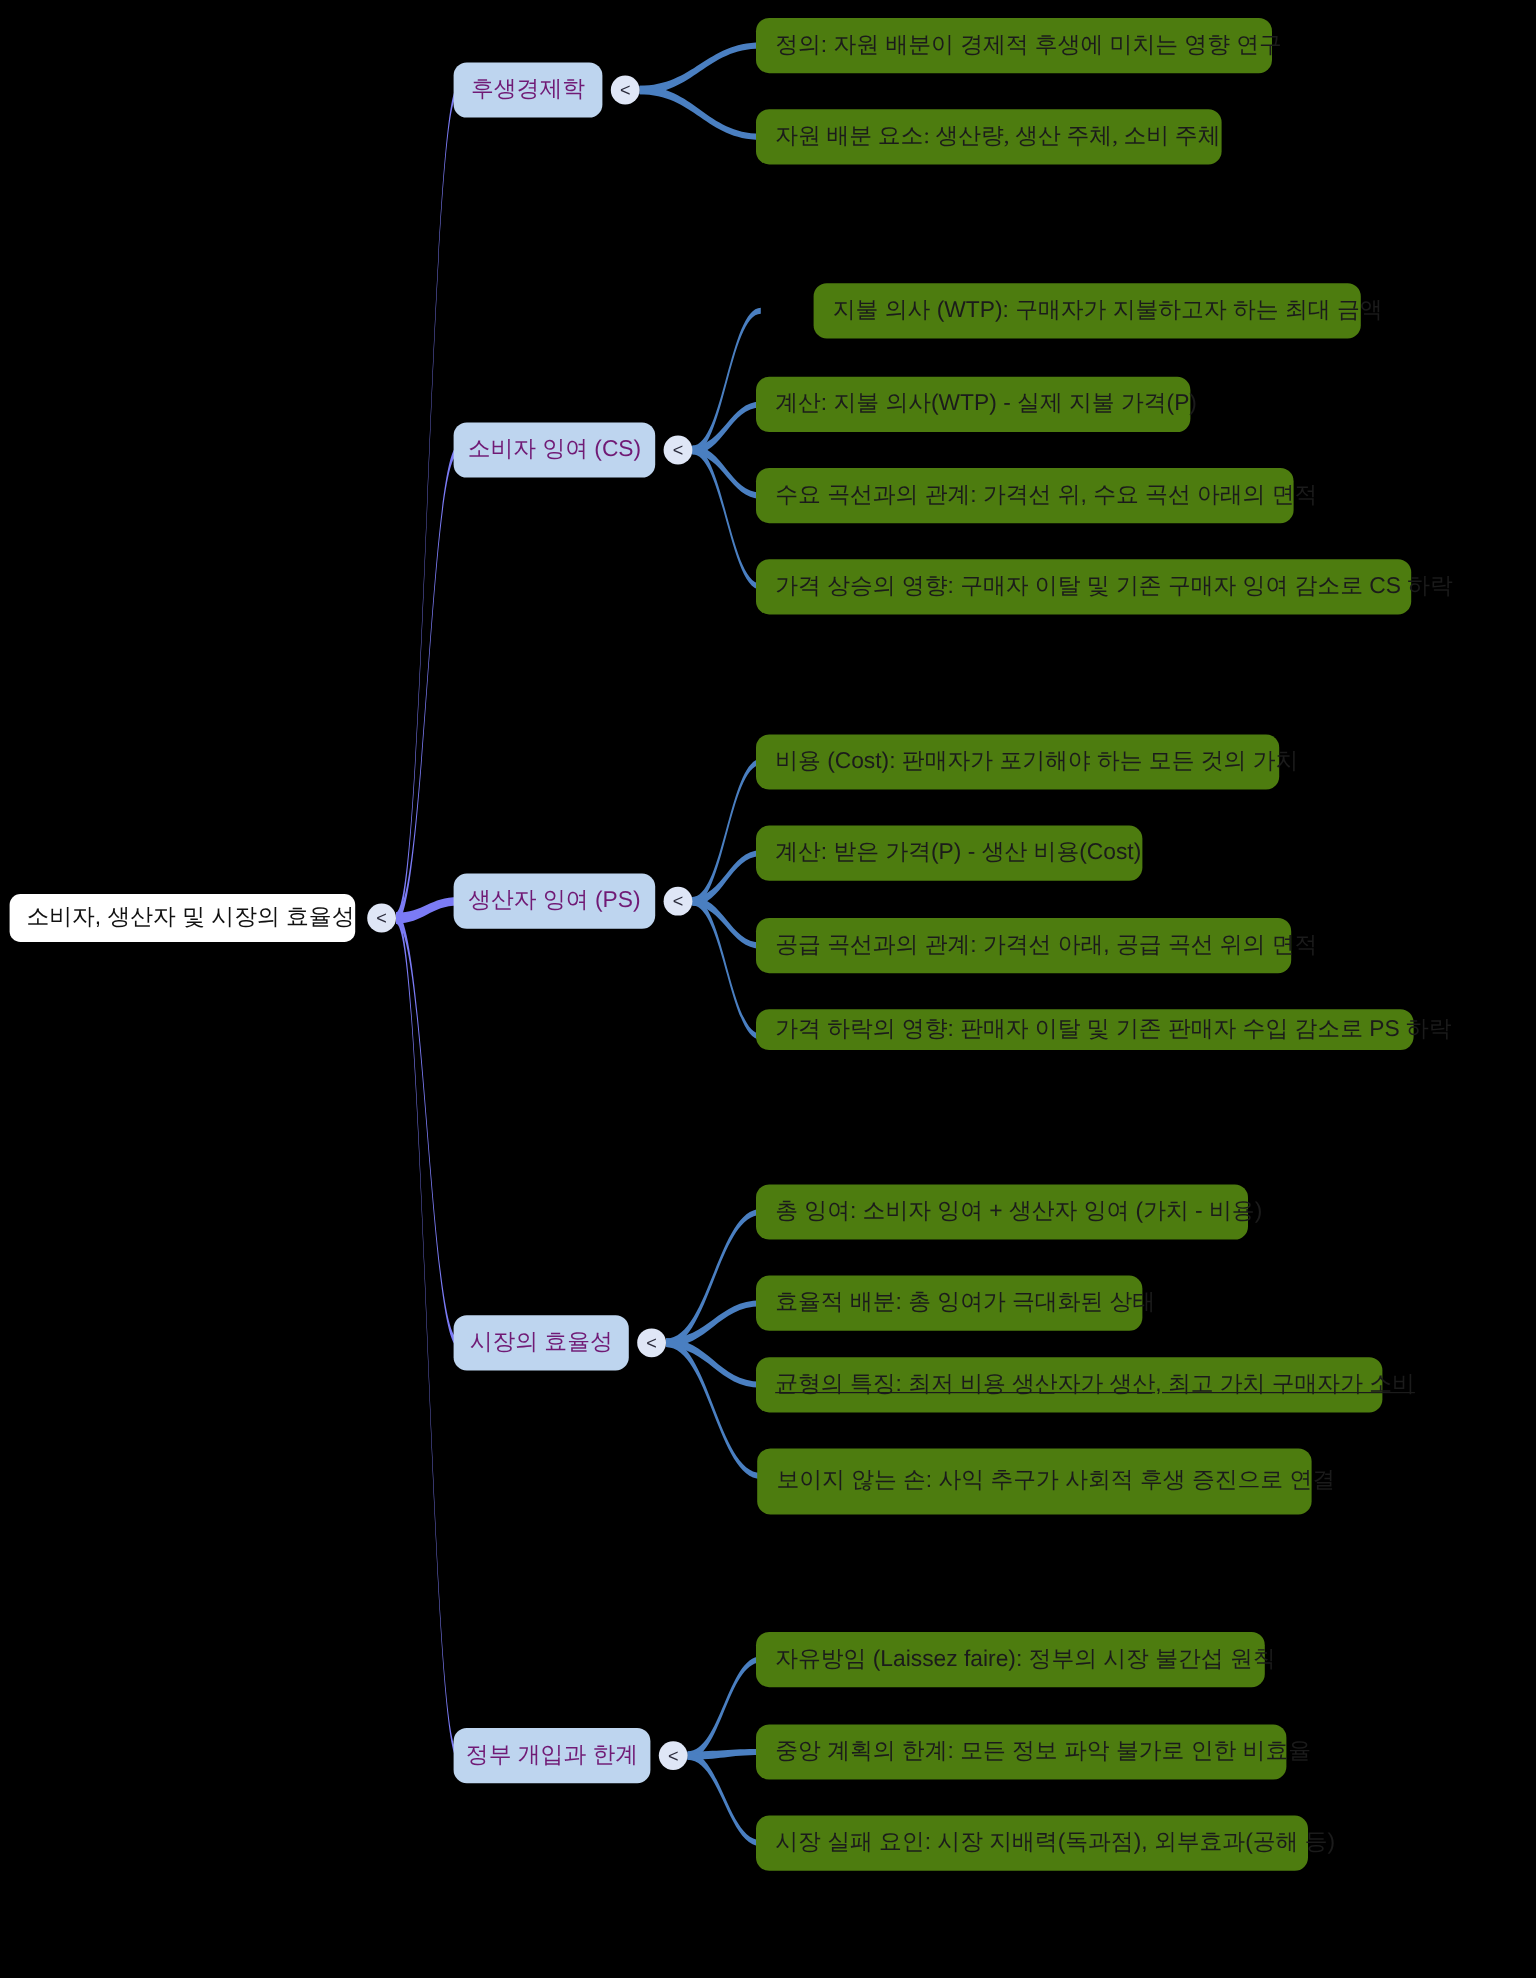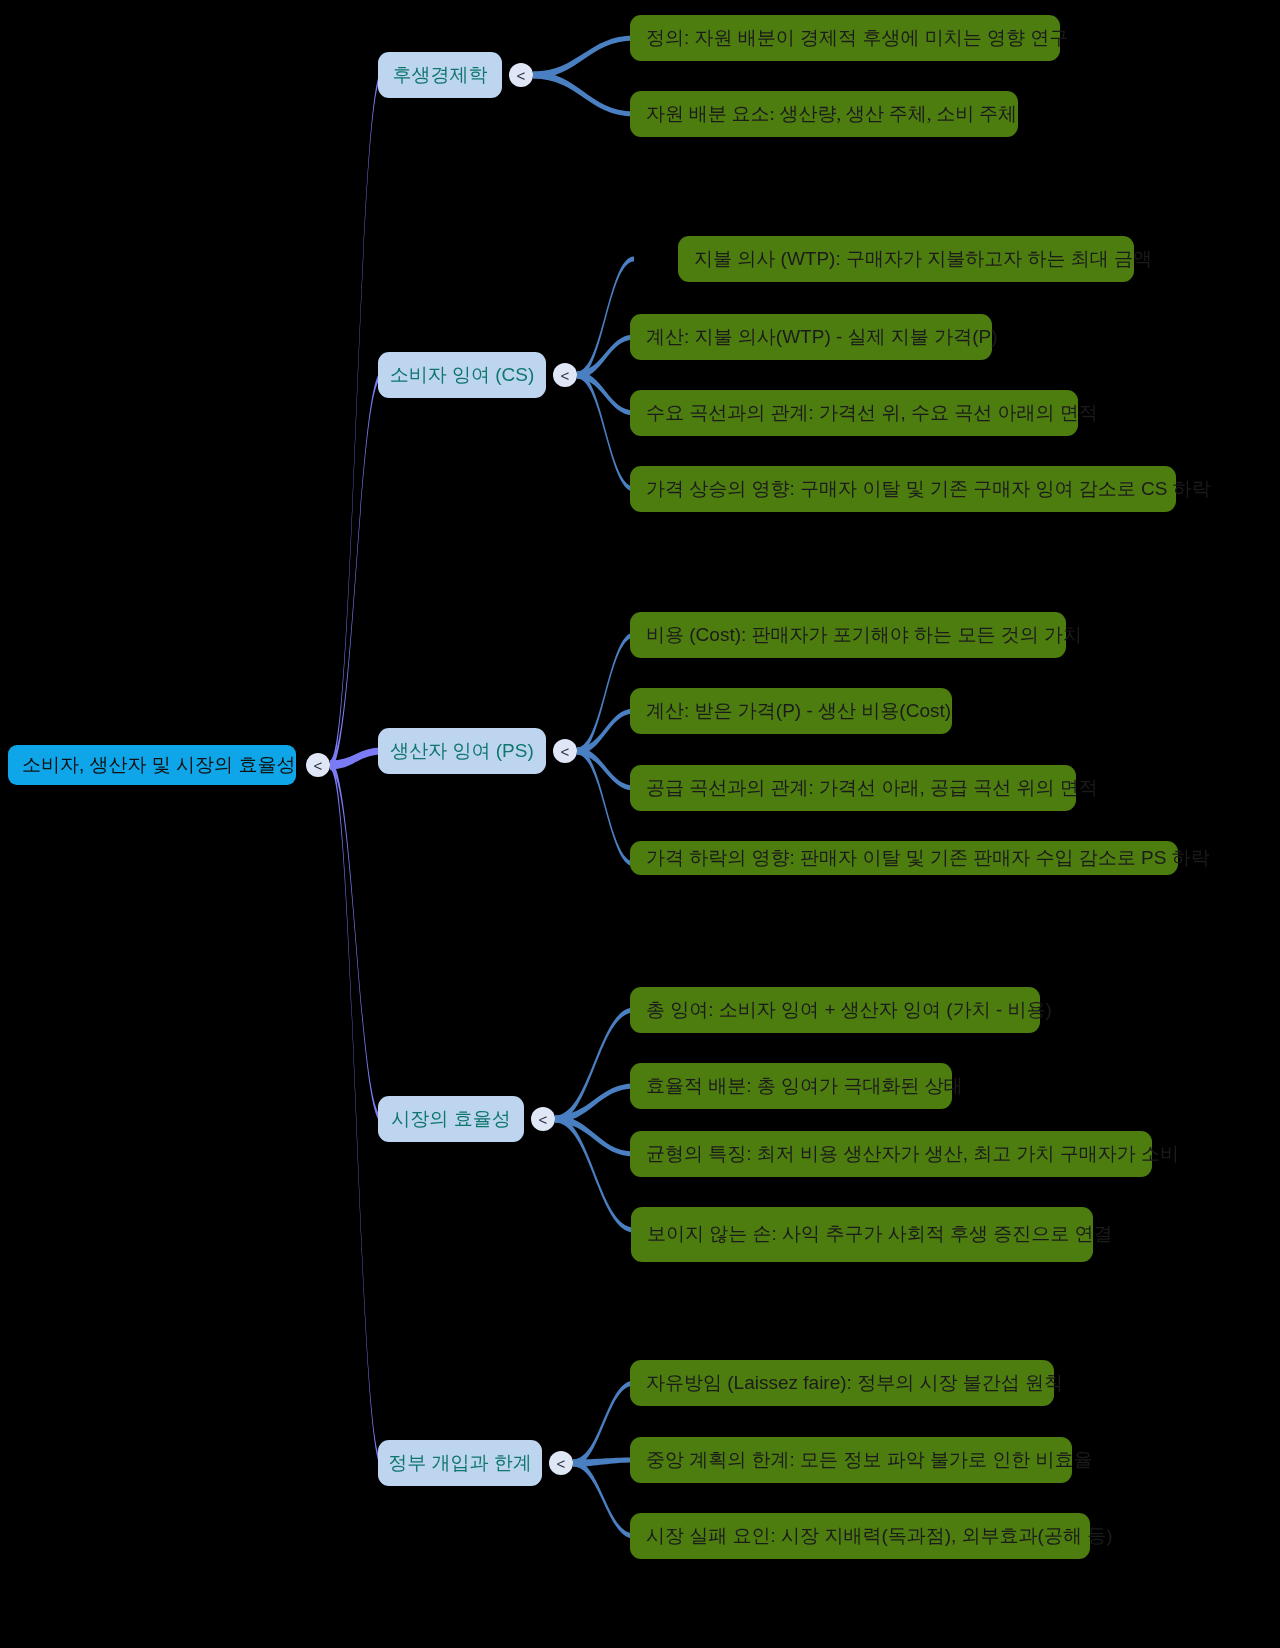--- a/index.html
+++ b/index.html
@@ -31,30 +31,30 @@
   .node {
     position: absolute;
     box-sizing: border-box;
     display: flex;
     align-items: center;
     border-radius: 10px;
     white-space: nowrap;
     line-height: 1.1;
   }
   .node-root {
-    background: #0ea5e9;
+    background: #ffffff;
     color: #111111;
     font-size: 19px;
     padding: 0 14px;
     height: 40px;
     border-radius: 9px;
   }
   .node-branch {
     background: #bed5ef;
-    color: #0f766e;
+    color: #701a75;
     font-size: 19px;
     padding: 0 31px;
     height: 46px;
     border-radius: 11px;
   }
   .node-leaf {
     background: #4d7c0f;
     color: #1b1b1b;
     font-size: 19px;
     padding: 0 16px;
@@ -119,20 +119,20 @@
     <div class="node node-branch" style="left: 378px; top: 728px; width: 168px; height: 46px; justify-content: center;">생산자 잉여 (PS)</div>
     <div class="collapse-badge" style="left: 553px; top: 739px;">&lt;</div>
     <div class="node node-leaf" style="left: 630px; top: 612px; width: 436px; height: 46px;">비용 (Cost): 판매자가 포기해야 하는 모든 것의 가치</div>
     <div class="node node-leaf" style="left: 630px; top: 688px; width: 322px; height: 46px;">계산: 받은 가격(P) - 생산 비용(Cost)</div>
     <div class="node node-leaf" style="left: 630px; top: 765px; width: 446px; height: 46px;">공급 곡선과의 관계: 가격선 아래, 공급 곡선 위의 면적</div>
     <div class="node node-leaf" style="left: 630px; top: 841px; width: 548px; height: 34px;">가격 하락의 영향: 판매자 이탈 및 기존 판매자 수입 감소로 PS 하락</div>
     <div class="node node-branch" style="left: 378px; top: 1096px; width: 146px; height: 46px; justify-content: center;">시장의 효율성</div>
     <div class="collapse-badge" style="left: 531px; top: 1107px;">&lt;</div>
     <div class="node node-leaf" style="left: 630px; top: 987px; width: 410px; height: 46px;">총 잉여: 소비자 잉여 + 생산자 잉여 (가치 - 비용)</div>
     <div class="node node-leaf" style="left: 630px; top: 1063px; width: 322px; height: 46px;">효율적 배분: 총 잉여가 극대화된 상태</div>
-    <div class="node node-leaf" style="left: 630px; top: 1131px; width: 522px; height: 46px;">균형의 특징: 최저 비용 생산자가 생산, 최고 가치 구매자가 소비</div>
+    <div class="node node-leaf" style="left: 630px; top: 1131px; width: 522px; height: 46px; text-decoration: underline;">균형의 특징: 최저 비용 생산자가 생산, 최고 가치 구매자가 소비</div>
     <div class="node node-leaf" style="left: 631px; top: 1207px; width: 462px; height: 55px;">보이지 않는 손: 사익 추구가 사회적 후생 증진으로 연결</div>
     <div class="node node-branch" style="left: 378px; top: 1440px; width: 164px; height: 46px; justify-content: center;">정부 개입과 한계</div>
     <div class="collapse-badge" style="left: 549px; top: 1451px;">&lt;</div>
     <div class="node node-leaf" style="left: 630px; top: 1360px; width: 424px; height: 46px;">자유방임 (Laissez faire): 정부의 시장 불간섭 원칙</div>
     <div class="node node-leaf" style="left: 630px; top: 1437px; width: 442px; height: 46px;">중앙 계획의 한계: 모든 정보 파악 불가로 인한 비효율</div>
     <div class="node node-leaf" style="left: 630px; top: 1513px; width: 460px; height: 46px;">시장 실패 요인: 시장 지배력(독과점), 외부효과(공해 등)</div>
   </div>
 
 </body></html>

